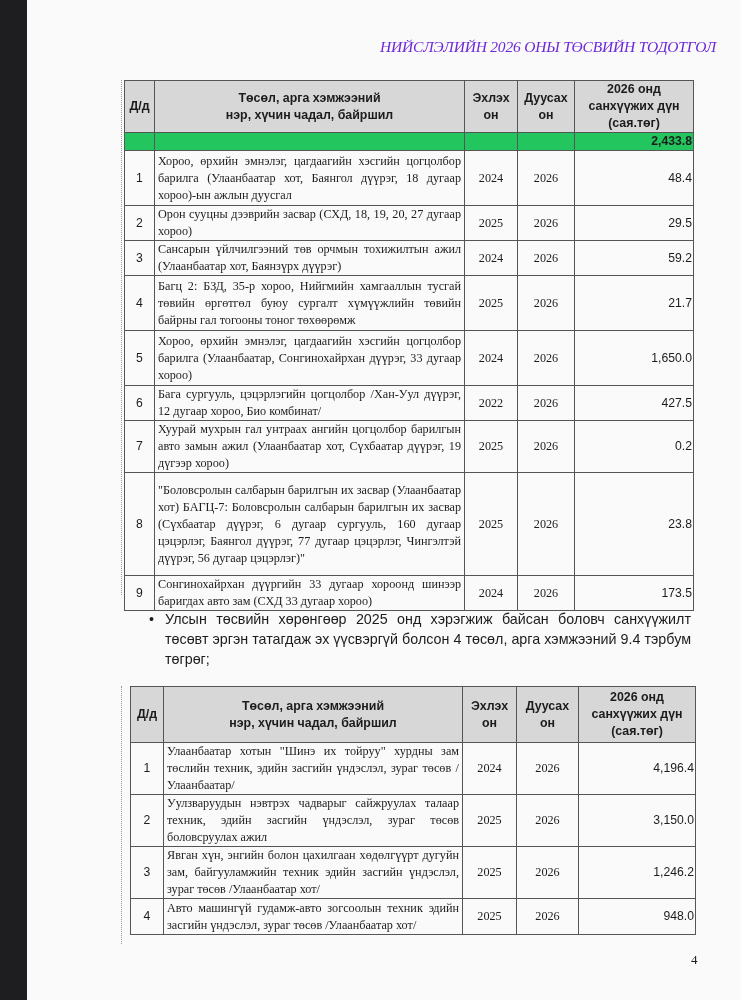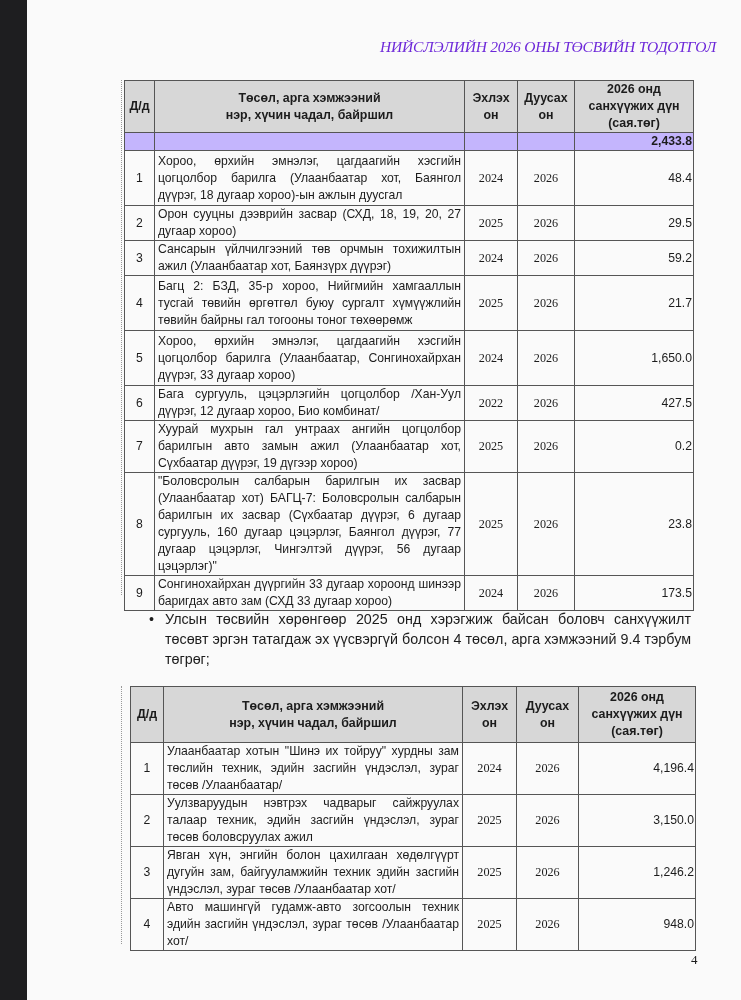--- a/index.html
+++ b/index.html
@@ -19,23 +19,23 @@
   table.budget {
     position: absolute; border-collapse: collapse; table-layout: fixed;
     font-size: 12.2px; line-height: 17px;
   }
   table.budget td, table.budget th {
     border: 1px solid #555; padding: 0 3px; vertical-align: middle;
   }
   table.budget th {
     background: #d7d7d7; font-weight: bold; font-size: 12.4px; text-align: center; line-height: 17px;
   }
-  table.budget tr.total td { background: #c4b5fd; height: 17px; font-weight: bold; text-align: right; padding: 0 1px; }
+  table.budget tr.total td { background: #22c55e; height: 17px; font-weight: bold; text-align: right; padding: 0 1px; }
   td.num { text-align: center; }
-  td.name { text-align: justify; padding: 1px 2px; }
+  td.name { text-align: justify; padding: 1px 2px; font-family: Liberation Serif, serif; }
   td.yr { text-align: center; font-family: Liberation Serif, serif; }
   td.amt { text-align: right; padding-right: 1px !important; }
   #t1 { left: 124px; top: 80px; width: 569px; }
   #t2 { left: 130px; top: 686px; width: 565px; }
   .bullet {
     position: absolute; left: 149px; top: 609px; width: 542px;
     font-size: 14.3px; line-height: 20px; text-align: justify;
   }
   .bullet .dot { position: absolute; left: 0; top: 0; }
   .bullet .txt { display: block; margin-left: 16px; }

